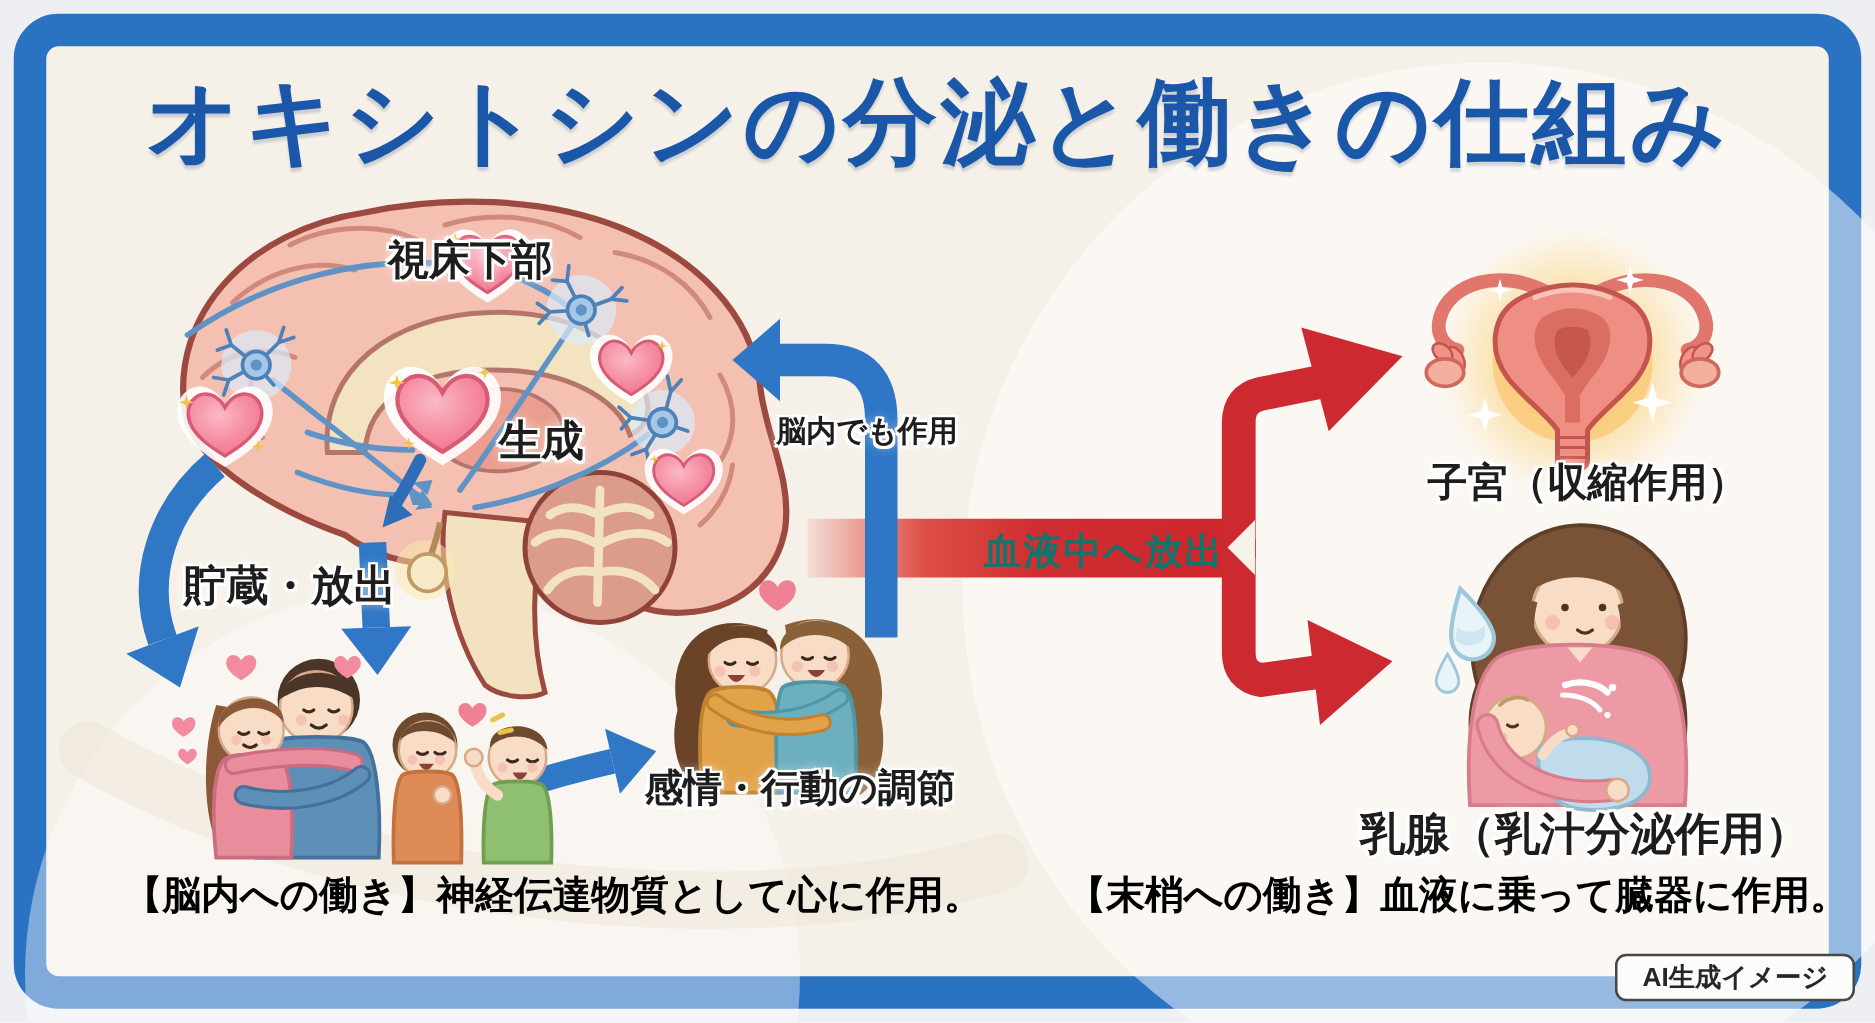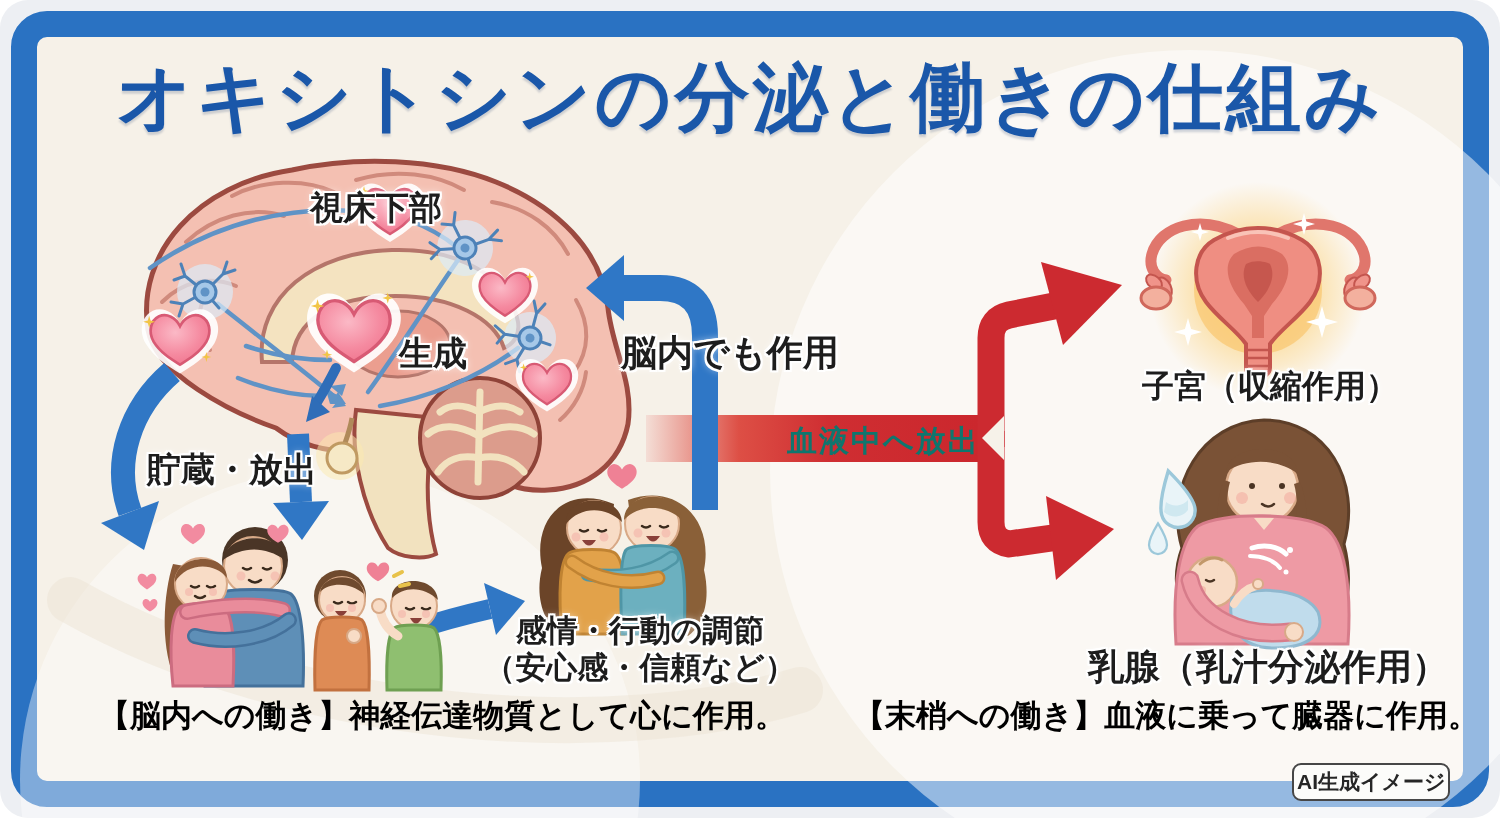--- a/index.html
+++ b/index.html
@@ -1,40 +1,40 @@
 <!DOCTYPE html>
 <html><head>
 <meta charset="utf-8">
 <style>
   html,body{margin:0;padding:0;}
   .page{position:relative;width:1500px;height:818px;overflow:hidden;
-        background:#edeff3;font-family:"Liberation Sans","DejaVu Sans",sans-serif;border-radius:28px;}
+        background:#edeff3;font-family:"Liberation Sans","DejaVu Sans",sans-serif;}
   .frame{position:absolute;left:11px;top:11px;right:11px;bottom:11px;
          border:26px solid #2a72c2;border-radius:36px;background:#f6f1e8;}
   .scene{position:absolute;left:0;top:0;}
   .title{position:absolute;left:0;top:48px;width:1500px;text-align:center;
          font-size:75px;font-weight:900;letter-spacing:3px;color:#1a57a9;
          text-shadow:0 3px 2px rgba(20,50,100,.18);white-space:nowrap;}
   .lbl{position:absolute;font-weight:900;color:#1d1d1d;white-space:nowrap;line-height:1.15;
        text-shadow:-2px -2px 0 #fff,2px -2px 0 #fff,-2px 2px 0 #fff,2px 2px 0 #fff,
                    0 -2px 0 #fff,0 2px 0 #fff,-2px 0 0 #fff,2px 0 0 #fff,0 0 9px #fff;text-align:center;}
   .lbl-hypothalamus{left:310px;top:189px;font-size:33px;}
   .lbl-production{left:399px;top:334px;font-size:34px;}
   .lbl-storage{left:147px;top:450px;font-size:34px;}
-  .lbl-brainaction{left:621px;top:332px;font-size:36px;}
+  .lbl-brainaction{left:621px;top:332px;font-size:24px;}
   .lbl-blood{position:absolute;left:787px;top:421px;font-size:30px;font-weight:900;
              color:#0f766e;letter-spacing:2px;white-space:nowrap;}
   .lbl-uterus{left:1100px;top:368px;width:340px;text-align:center;font-size:32px;}
   .lbl-mammary{left:1068px;top:646px;width:380px;text-align:right;font-size:36px;}
   .lbl-emotion{left:440px;top:612px;width:400px;text-align:center;font-size:31px;line-height:37px;}
   .footnote{position:absolute;top:695px;font-size:31px;font-weight:800;color:#000000;white-space:nowrap;}
   .footnote-brain{left:99px;}
   .footnote-peripheral{left:854px;}
   .badge{position:absolute;left:1292px;top:763px;background:#fcfcfa;border:2px solid #474747;
-         border-radius:9px;padding:3px 3px;font-size:21px;font-weight:700;color:#262626;white-space:nowrap;}
+         border-radius:9px;padding:3px 20px;font-size:21px;font-weight:700;color:#262626;white-space:nowrap;}
 </style>
 </head>
 <body>
 
 <div class="page">
   <div class="frame"></div>
 
   <svg class="scene" width="1500" height="818" viewBox="0 0 1500 818">
     <defs>
       <linearGradient id="bandG" x1="0" y1="0" x2="1" y2="0">
@@ -356,18 +356,17 @@
   <div class="title">オキシトシンの分泌と働きの仕組み</div>
   <div class="lbl lbl-hypothalamus">視床下部</div>
   <div class="lbl lbl-production">生成</div>
   <div class="lbl lbl-storage">貯蔵・放出</div>
   <div class="lbl lbl-brainaction">脳内でも作用</div>
   <div class="lbl-blood">血液中へ放出</div>
   <div class="lbl lbl-uterus">子宮（収縮作用）</div>
   <div class="lbl lbl-mammary">乳腺（乳汁分泌作用）</div>
   <div class="lbl lbl-emotion">
     <div>感情・行動の調節</div>
-    <div>（安心感・信頼など）</div>
   </div>
   <div class="footnote footnote-brain">【脳内への働き】神経伝達物質として心に作用。</div>
   <div class="footnote footnote-peripheral">【末梢への働き】血液に乗って臓器に作用。</div>
   <div class="badge">AI生成イメージ</div>
 </div>
 
 </body></html>

